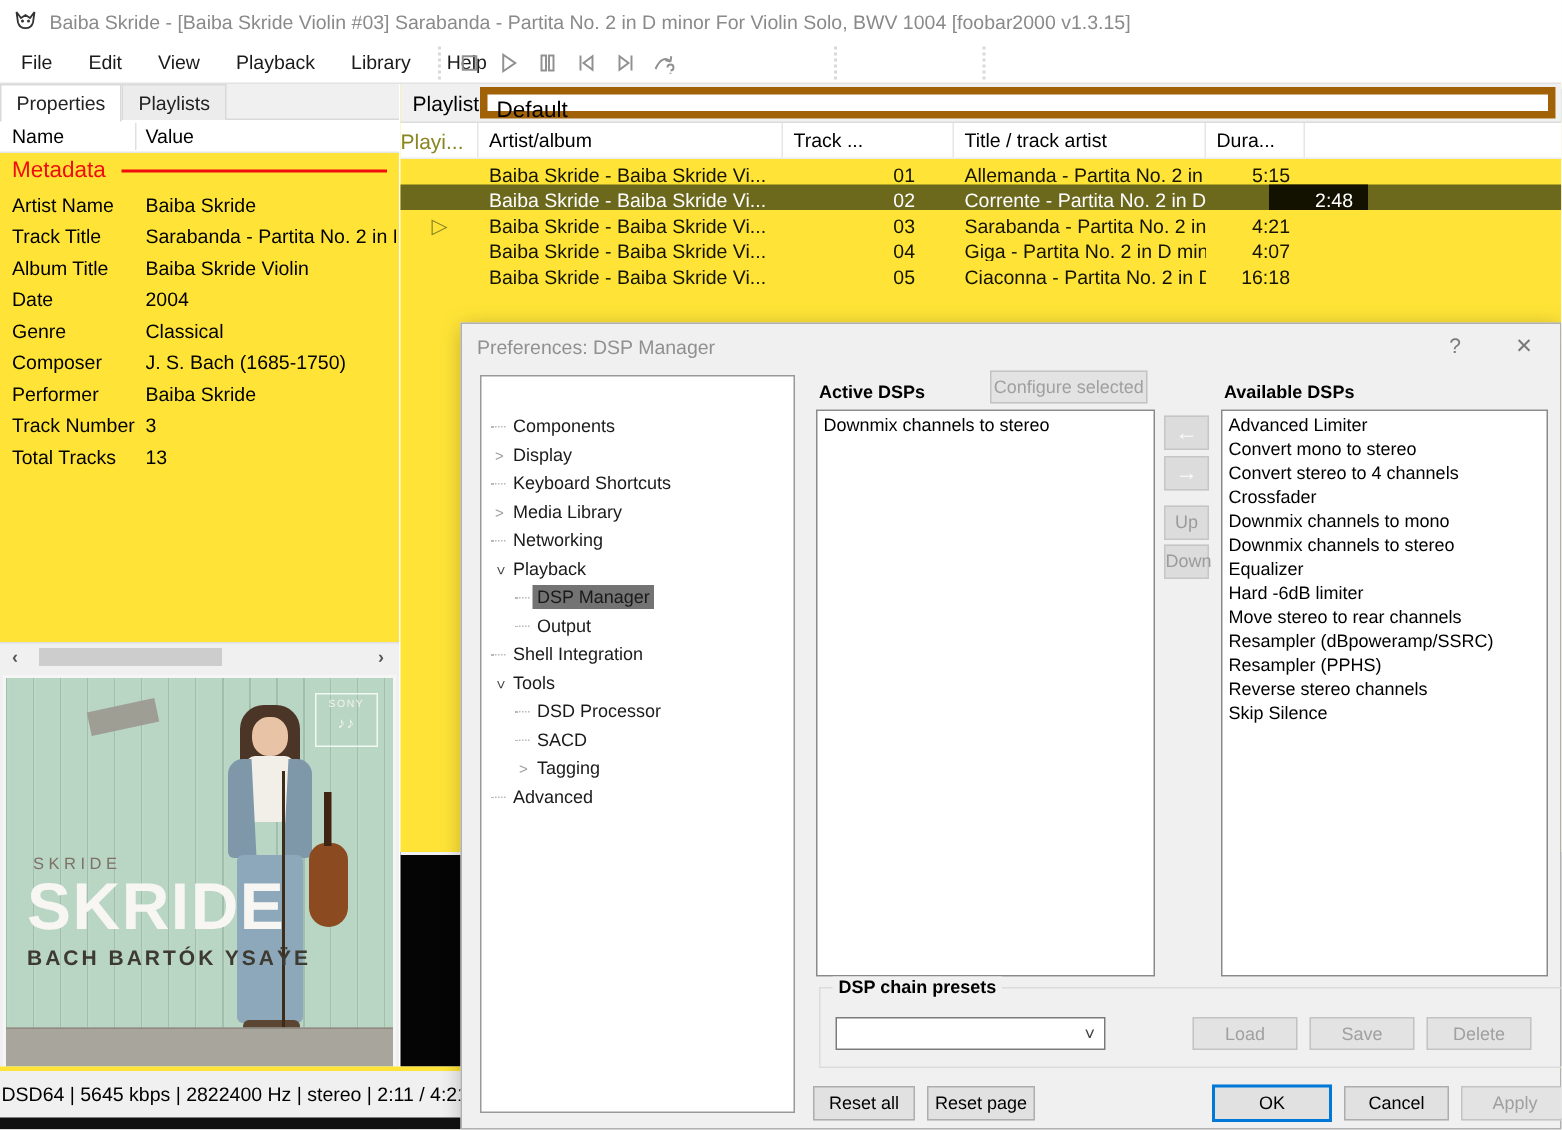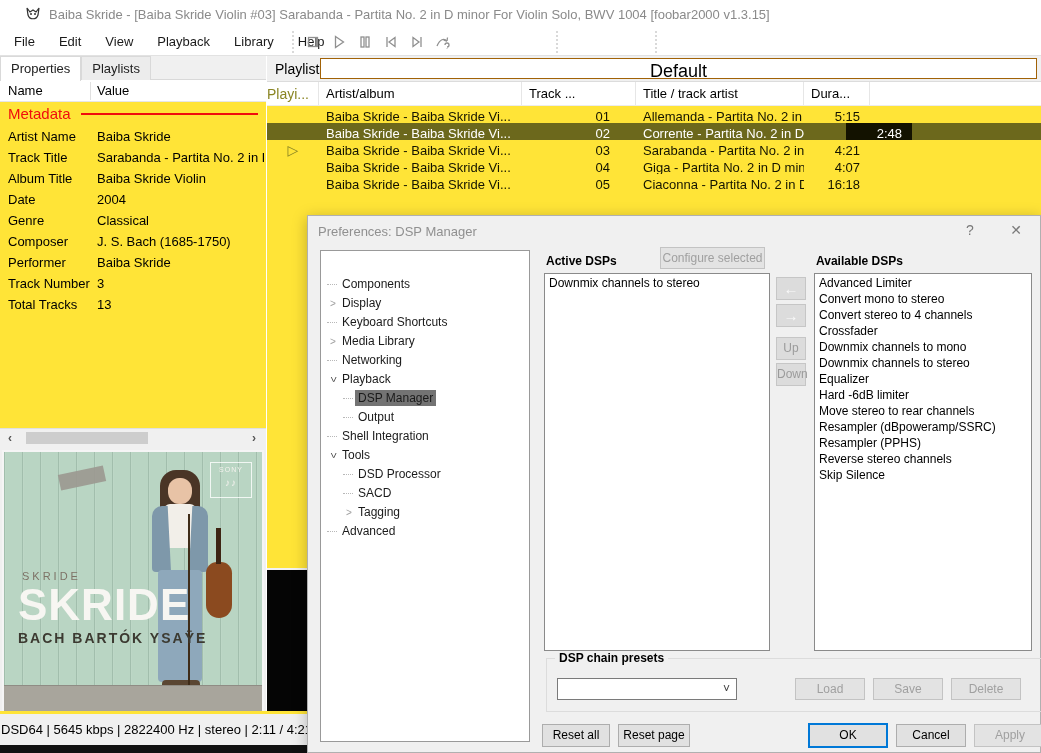--- a/index.html
+++ b/index.html
@@ -1,21 +1,21 @@
 <!DOCTYPE html>
 <html><head>
 <meta charset="utf-8">
 <style>
   * { margin:0; padding:0; box-sizing:border-box; }
   html,body { width:1041px; height:753px; overflow:hidden; background:#fff; }
   body { font-family:"Liberation Sans", sans-serif; font-size:12px; color:#000; }
   #app { position:relative; width:1041px; height:753px; background:#fff; overflow:hidden; }
 
   
-  .titlebar { position:absolute; left:16px; top:0; width:904px; height:28px; background:#fff; display:flex; align-items:center; }
+  .titlebar { position:absolute; left:0; top:0; width:904px; height:28px; background:#fff; display:flex; align-items:center; }
   .app-icon { width:16px; height:16px; margin:0 8px 0 9px; }
   .title-text { color:#8a8a8a; font-size:13px; white-space:nowrap; overflow:hidden; }
 
   
   .menubar { position:absolute; left:0; top:28px; width:1041px; height:28px; background:#fff; border-bottom:1px solid #e2e2e2; }
   .menu-item { position:static; display:inline-block; padding:6px 12px 0 12px; height:28px; font-size:13px; color:#1a1a1a; cursor:default; }
   .menus { position:absolute; left:2px; top:0; height:28px; }
   .grip { position:absolute; top:3px; width:4px; height:22px; border-left:2px dotted #d9d9d9; }
   .transport { position:absolute; left:300px; top:2px; display:flex; }
   .tbtn { width:26px; height:24px; display:flex; align-items:center; justify-content:center; }
@@ -72,21 +72,21 @@
 
   
   .statusline { position:absolute; left:0; top:711px; width:1041px; height:3px; background:#ffe437; }
   .statusbar { position:absolute; left:0; top:714px; width:1041px; height:31px; background:#f0f0f0; font-size:13px; line-height:31px; padding-left:1px; white-space:nowrap; overflow:hidden; }
   .statusbottom { position:absolute; left:0; top:745px; width:1041px; height:8px; background:#111; }
 
   
   .playlist-panel { position:absolute; left:267px; top:56px; width:774px; height:512px; background:#ffe437; }
   .pl-selector { position:relative; height:26px; background:#f0f0f0; border-bottom:1px solid #dcdcdc; }
   .pl-label { position:absolute; left:8px; top:5px; font-size:14px; }
-  .pl-field { position:absolute; left:53px; top:2px; right:4px; height:21px; background:#fff; border:1px solid #a16207; font-size:18px; padding:2px 6px;text-align:center; }
+  .pl-field { position:absolute; left:53px; top:2px; right:4px; height:21px; background:#fff; border:5px solid #a16207; font-size:15px; padding:2px 6px; }
   .pl-header { position:relative; height:24px; background:#fff; border-bottom:1px solid #ececec; display:flex; font-size:13px; }
   .pl-header .col { padding:4px 0 0 7px; border-right:1px solid #e6e6e6; white-space:nowrap; overflow:hidden; }
   .pl-rows { }
   .pl-row { display:flex; height:17px; line-height:21px; font-size:13px; color:#141400; }
   .pl-row .col { white-space:nowrap; overflow:hidden; padding-left:7px; }
   .pl-row.selected { background:#6c681c; color:#fff; }
   .pl-row.selected .c-dur { background:#13120O;margin-left:42px; }
   .pl-row.selected .c-dur { background:#131200; }
   .c-play { width:52px; text-align:center; padding-left:0 !important; color:#8a8523; font-size:14px; }
   .c-art { width:203px; }

